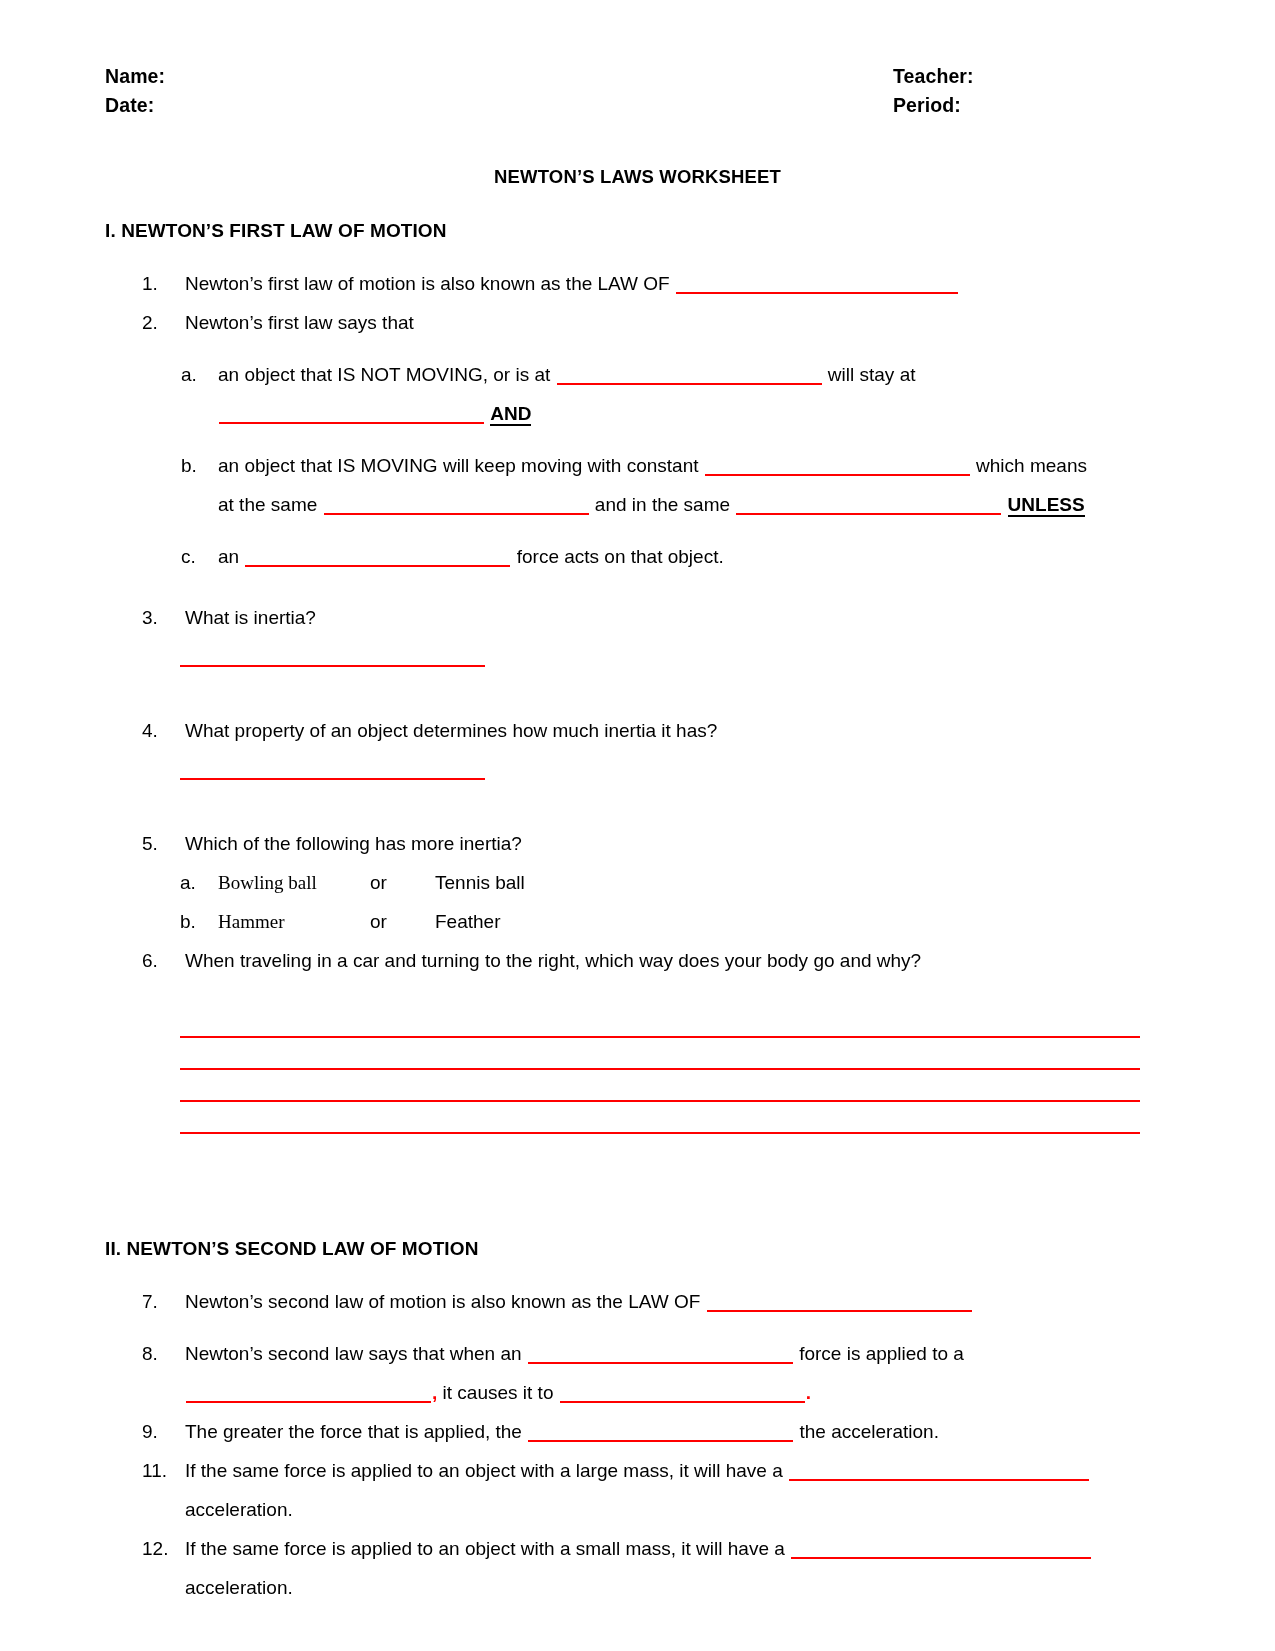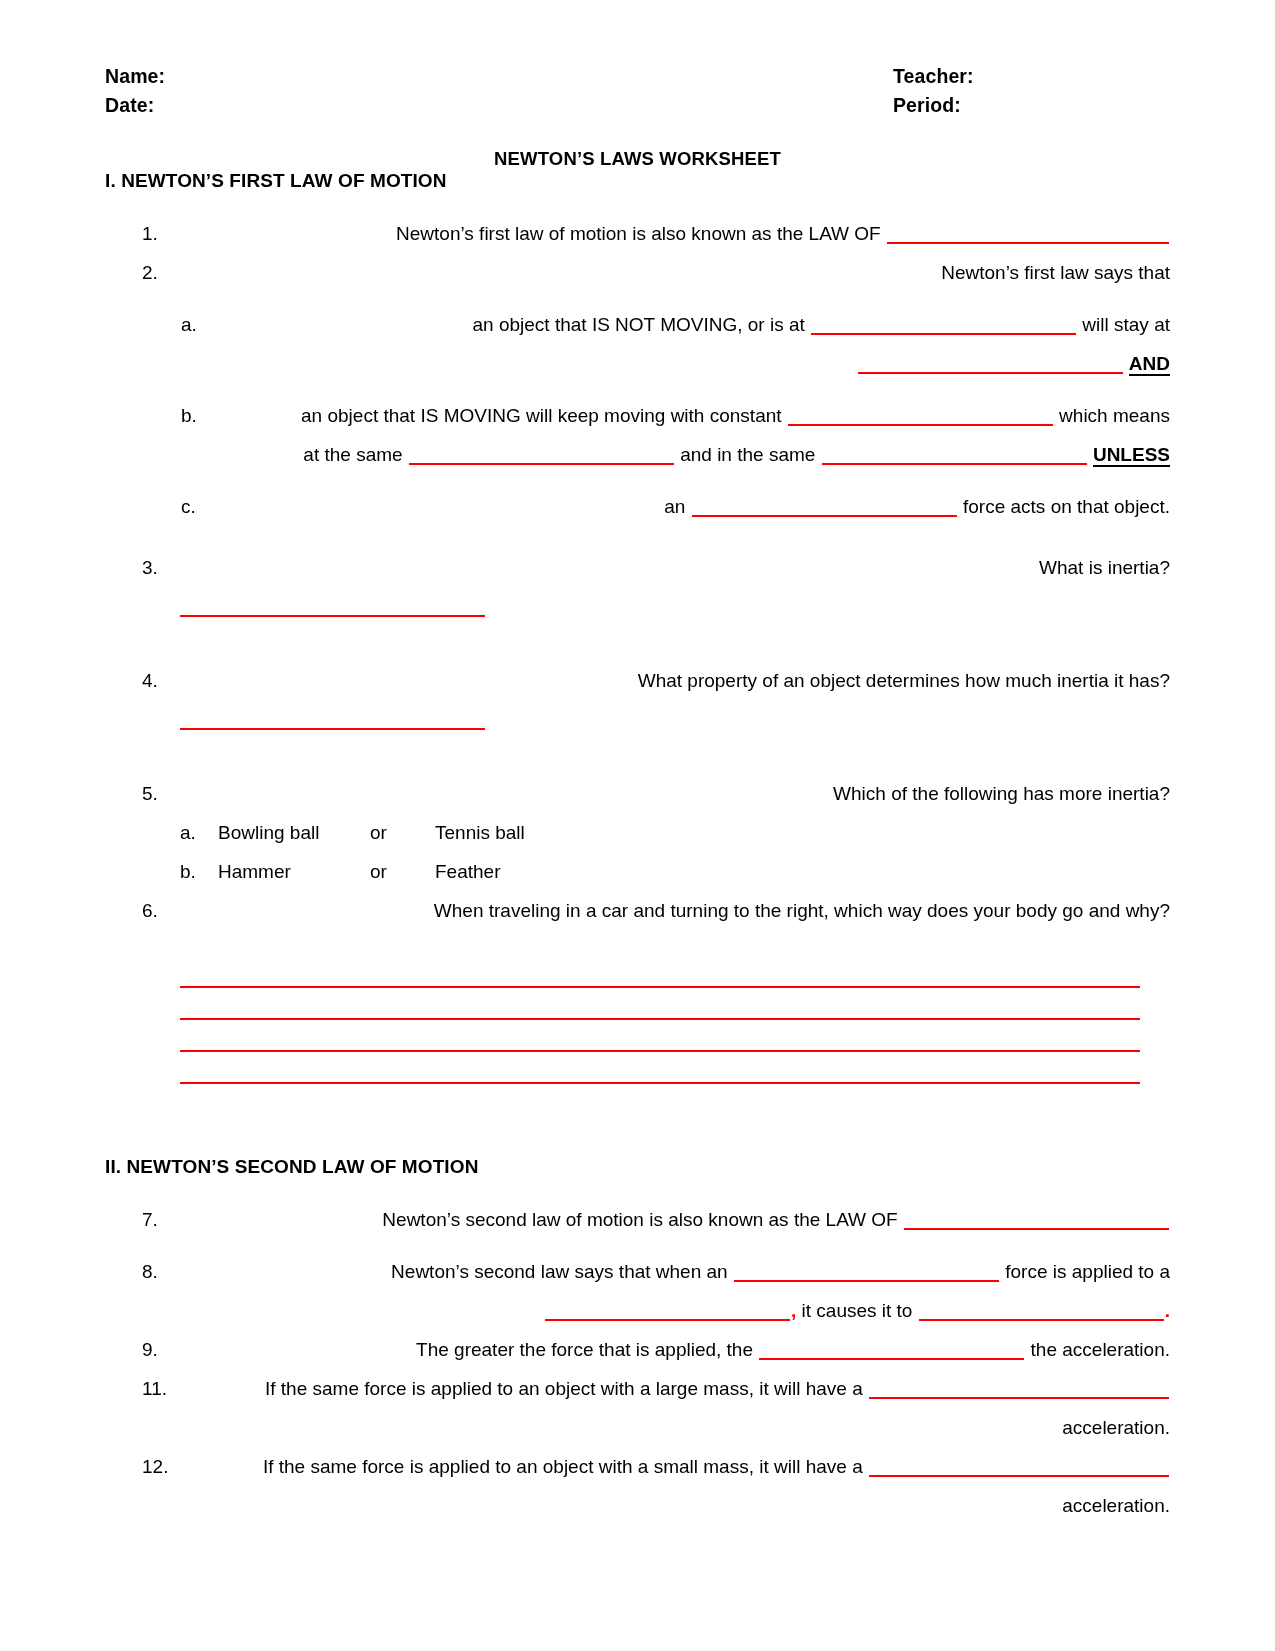--- a/index.html
+++ b/index.html
@@ -33,47 +33,48 @@
   }
   .hdr-left  { width: 780px; }
   .hdr-right { width: auto; margin-left: 8px; }
 
   
   .doc-title {
     text-align: center;
     font-size: 18.5px;
     font-weight: bold;
     letter-spacing: 0.15px;
-    margin-top: 28px;
+    margin-top: 46px;
   }
 
   
   .section-head {
     font-size: 19px;
     font-weight: bold;
     letter-spacing: 0.1px;
+    margin-top: 32px;
   }
 
   
   .q-list { margin: 0; padding: 0; list-style: none; }
 
   .q-item {
     display: flex;
     font-size: 19px;
     line-height: 39px;
     margin-top: 0;
   }
   .q-num {
     width: 44px;
     flex: 0 0 44px;
     text-align: left;
     padding-left: 1px;
     box-sizing: border-box;
   }
-  .q-body { flex: 1 1 auto; text-align: right; }
+  .q-body { flex: 1 1 auto; }
 
   .lvl1 { margin-left: 36px; }     
   .lvl2 { margin-left: 75px; }     
   .lvl2 .q-num { width: 38px; flex: 0 0 38px; }
 
   
   .blank {
     display: inline-block;
     border-bottom: 2.5px solid #FF0000;
     vertical-align: -4px;
@@ -111,21 +112,21 @@
   .short-rule {
     margin-left: 75px;
     border-bottom: 2.5px solid #FF0000;
     width: 305px;
     height: 28px;
   }
 
   
   .choice-row { display: flex; font-size: 19px; line-height: 39px; }
   .choice-letter { width: 38px; flex: 0 0 38px; }
-  .choice-a { width: 152px; flex: 0 0 152px; }
+  .choice-a { width: 152px; flex: 0 0 152px; font-family: Liberation Serif, serif; }
   .choice-or { width: 65px; flex: 0 0 65px; }
   .choice-b { flex: 0 0 auto; }
 
   .gap-sm { height: 13px; }
   .gap-md { height: 22px; }
   .gap-lg { height: 44px; }
   .gap-xl { height: 72px; }
 </style>
 </head>
 <body>

